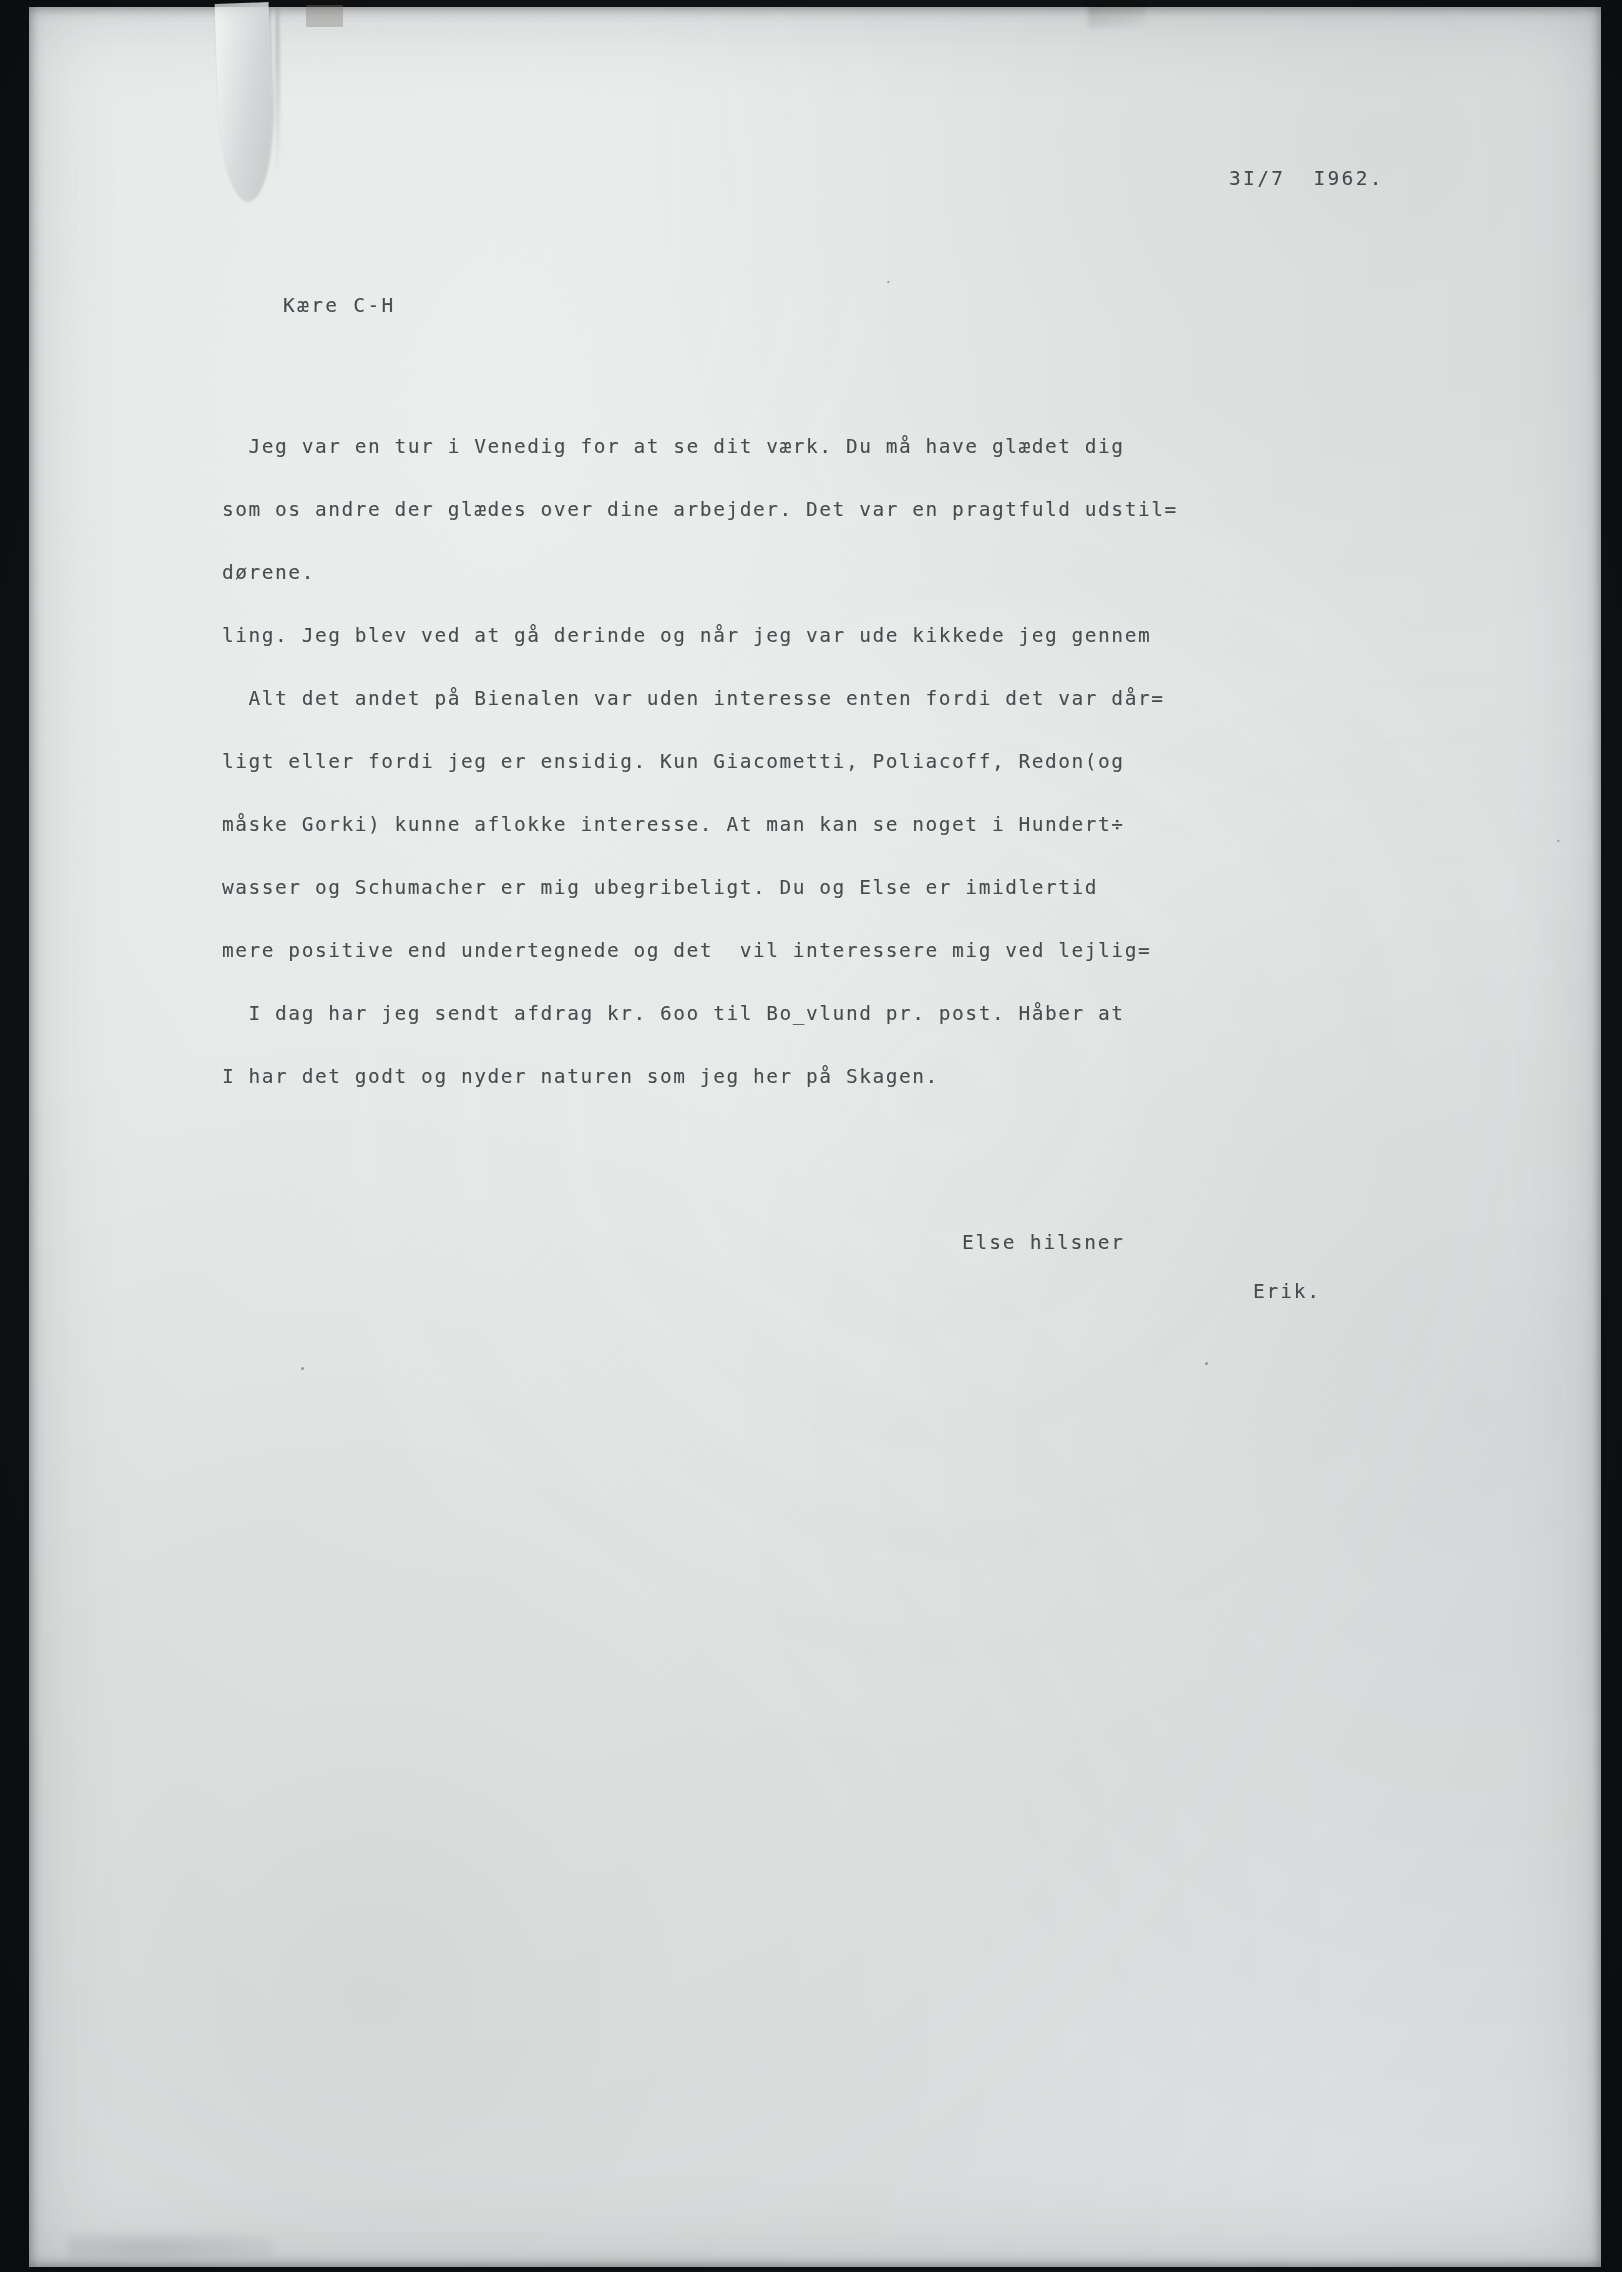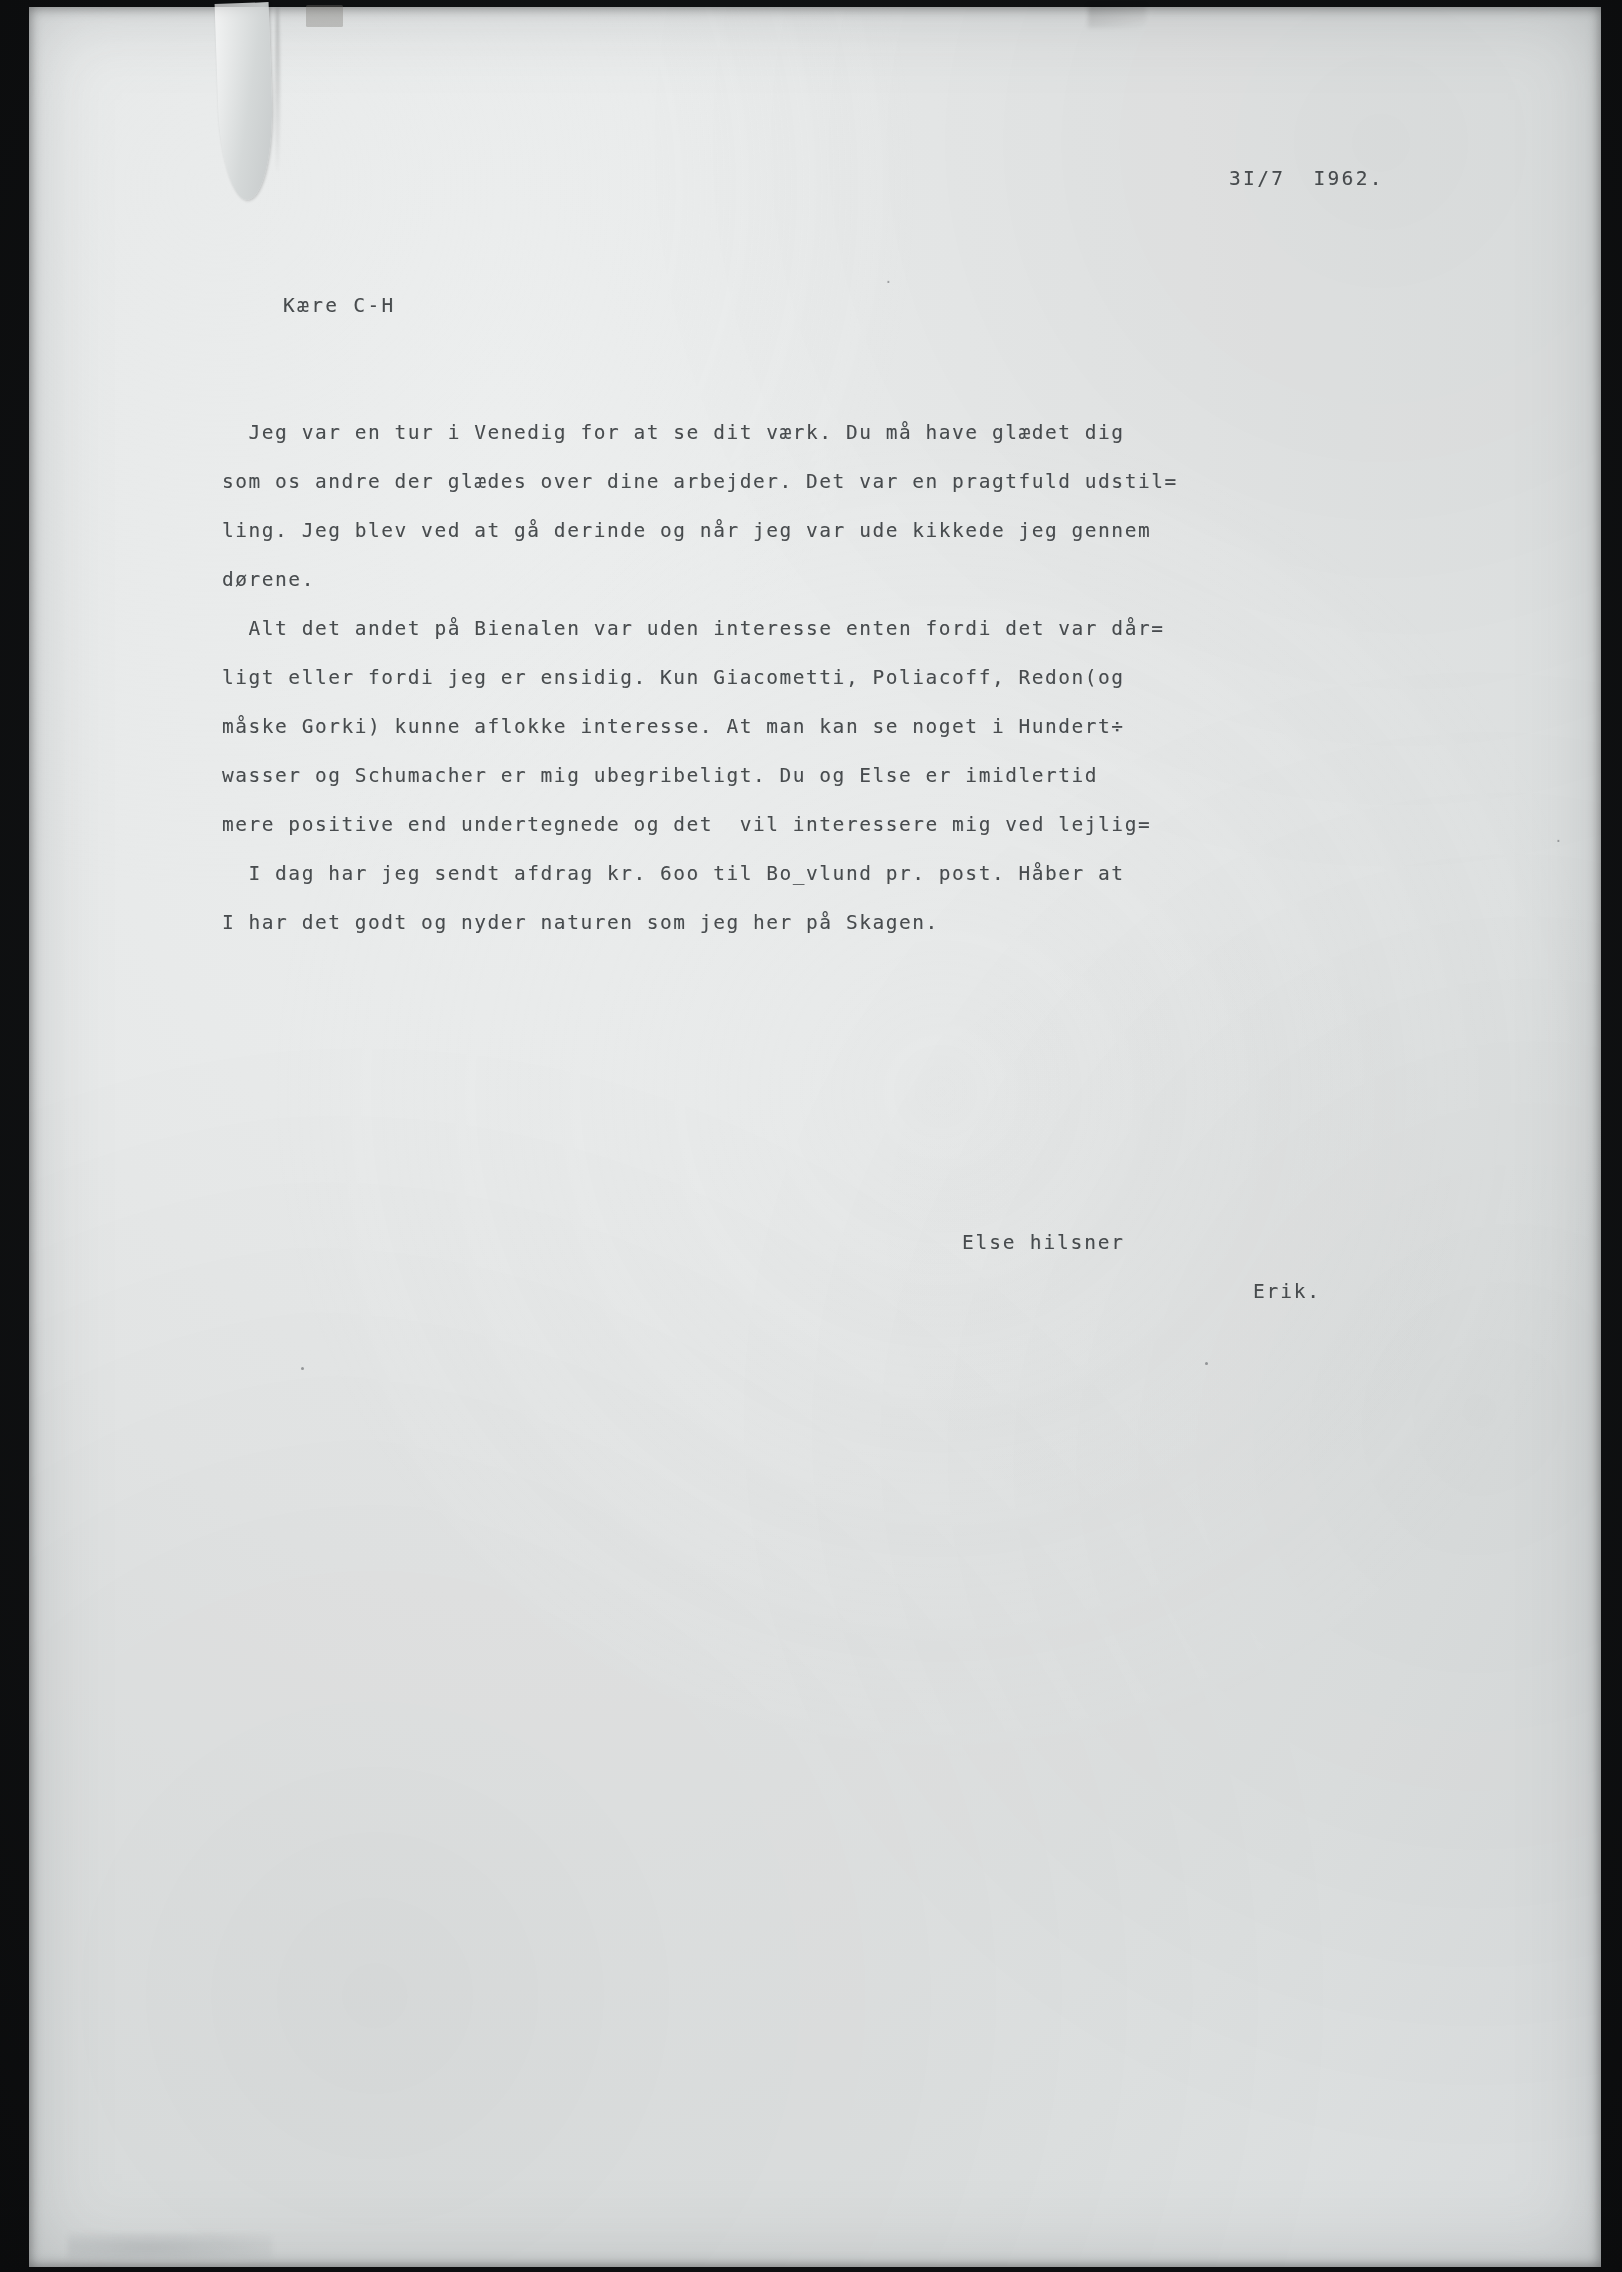--- a/index.html
+++ b/index.html
@@ -149,20 +149,21 @@
   .body-block .line {
     position: relative;
     height: 49px;
     color: #3c4043;
     font-family: "DejaVu Sans Mono", monospace;
     font-size: 19.4px;
     letter-spacing: 1.6px;
     white-space: pre;
     text-shadow: 0.3px 0.3px 0 rgba(70,74,78,0.3);
     opacity: 0.93;
+    margin-top: 14px;
   }
 
   .closing {
     position: absolute;
     left: 933px;
     top: 1224px;
     letter-spacing: 1.9px;
   }
   .signature {
     position: absolute;
@@ -202,22 +203,22 @@
     <div class="crease"></div>
     <div class="bottom-smudge"></div>
 
     <div class="typed date-line">3I/7  I962.</div>
 
     <div class="typed salutation">Kære C-H</div>
 
     <div class="body-block">
       <div class="line">  Jeg var en tur i Venedig for at se dit værk. Du må have glædet dig</div>
       <div class="line">som os andre der glædes over dine arbejder. Det var en pragtfuld udstil=</div>
+      <div class="line">dørene.</div>
       <div class="line">ling. Jeg blev ved at gå derinde og når jeg var ude kikkede jeg gennem</div>
-      <div class="line">dørene.</div>
       <div class="line">  Alt det andet på Bienalen var uden interesse enten fordi det var dår=</div>
       <div class="line">ligt eller fordi jeg er ensidig. Kun Giacometti, Poliacoff, Redon(og</div>
       <div class="line">måske Gorki) kunne aflokke interesse. At man kan se noget i Hundert÷</div>
       <div class="line">wasser og Schumacher er mig ubegribeligt. Du og Else er imidlertid</div>
       <div class="line">mere positive end undertegnede og det  vil interessere mig ved lejlig=</div>
       <div class="line">  I dag har jeg sendt afdrag kr. 6oo til Bo_vlund pr. post. Håber at</div>
       <div class="line">I har det godt og nyder naturen som jeg her på Skagen.</div>
     </div>
 
     <div class="typed closing">Else hilsner</div>

